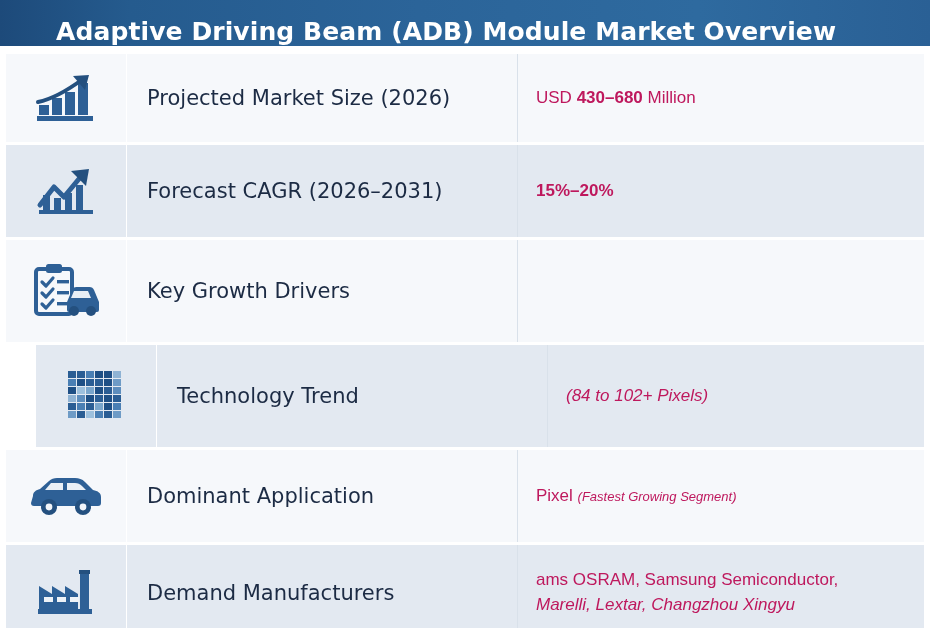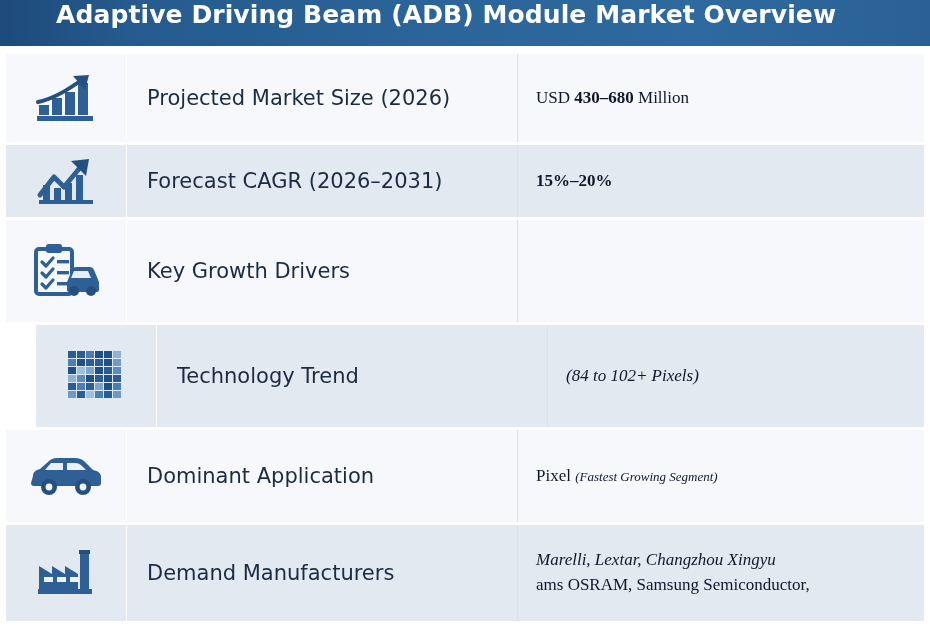--- a/index.html
+++ b/index.html
@@ -20,21 +20,21 @@
     position: relative;
     background: #ffffff;
     box-sizing: border-box;
   }
 
   
   .header {
     height: 46px;
     background: linear-gradient(to right, #1d4a7a 0%, #255b8e 14%, #2b6499 45%, #2e6a9f 75%, #2a6095 100%);
     display: flex;
-    align-items: flex-start;
+    align-items: flex-end;
     box-sizing: border-box;
     padding-left: 56px;
   }
   .header-title {
     color: #ffffff;
     font-size: 25px;
     font-weight: bold;
     letter-spacing: 0.1px;
     white-space: nowrap;
     font-family: "DejaVu Sans", sans-serif;
@@ -91,32 +91,32 @@
   }
 
   .label-text {
     font-size: 21px;
     color: #1c2b44;
     font-family: "DejaVu Sans", sans-serif;
     line-height: 1.25;
   }
   .value-text {
     font-size: 17px;
-    color: #0f172a;
-    font-family: Liberation Serif, serif;
+    color: #be185d;
+    font-family: Liberation Sans, sans-serif;
     line-height: 1.45;
   }
   .value-text .b { font-weight: bold; }
   .value-text .i { font-style: italic; }
   .value-text .sm { font-size: 13px; }
   .value-text .line { display: block; }
 
   
   .r1 { height: 88px; }
-  .r2 { height: 72px; }
+  .r2 { height: 92px; }
   .r3 { height: 102px; }
   .r4 { height: 102px; margin-left: 30px; }
   .r5 { height: 92px; }
   .r6 { height: 96px; }
 
   .icon-svg { display: block; }
 </style>
 </head>
 <body>
 
@@ -295,20 +295,20 @@
             <rect x="22" y="27" width="9" height="5" fill="#eef2f7"></rect>
             <rect x="35" y="27" width="9" height="5" fill="#eef2f7"></rect>
           </svg>
         </span>
       </div>
       <div class="cell-label">
         <span class="label-text">Demand Manufacturers</span>
       </div>
       <div class="cell-value">
         <span class="value-text">
+            <span class="line"><span>ams OSRAM, Samsung Semiconductor,</span></span>
             <span class="line i">Marelli, Lextar, Changzhou Xingyu</span>
-            <span class="line"><span>ams OSRAM, Samsung Semiconductor,</span></span>
           </span>
       </div>
     </div>
 
   </div>
 </div>
 
 </body></html>

